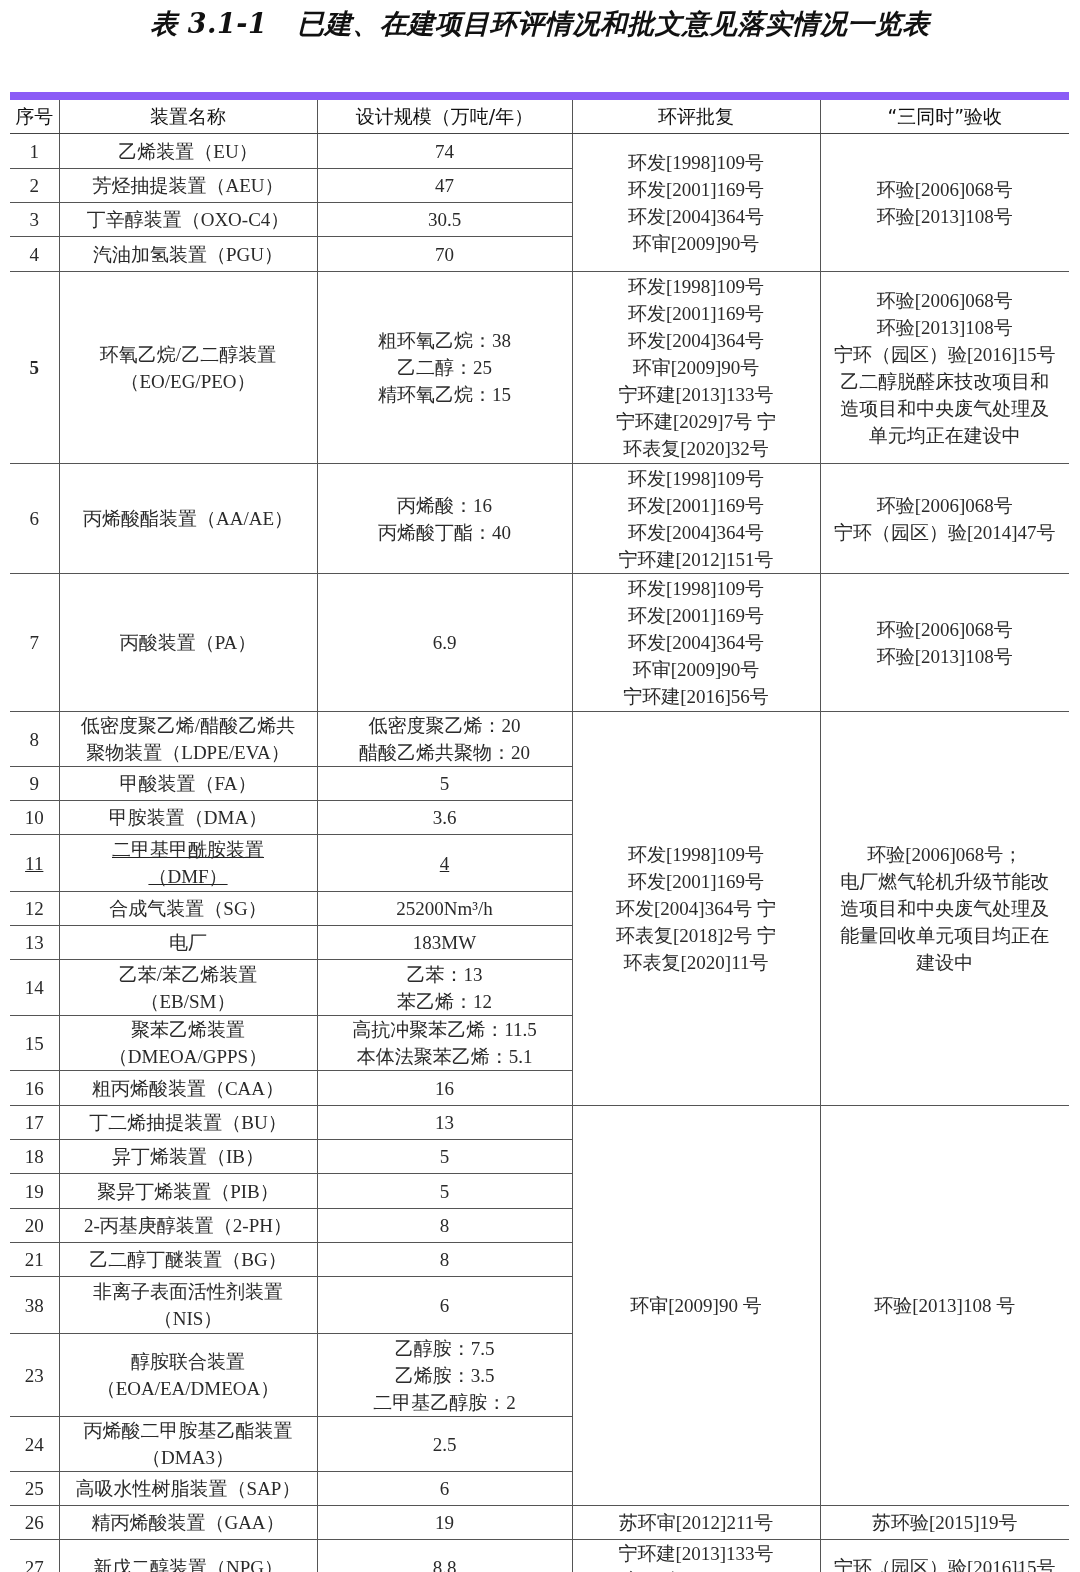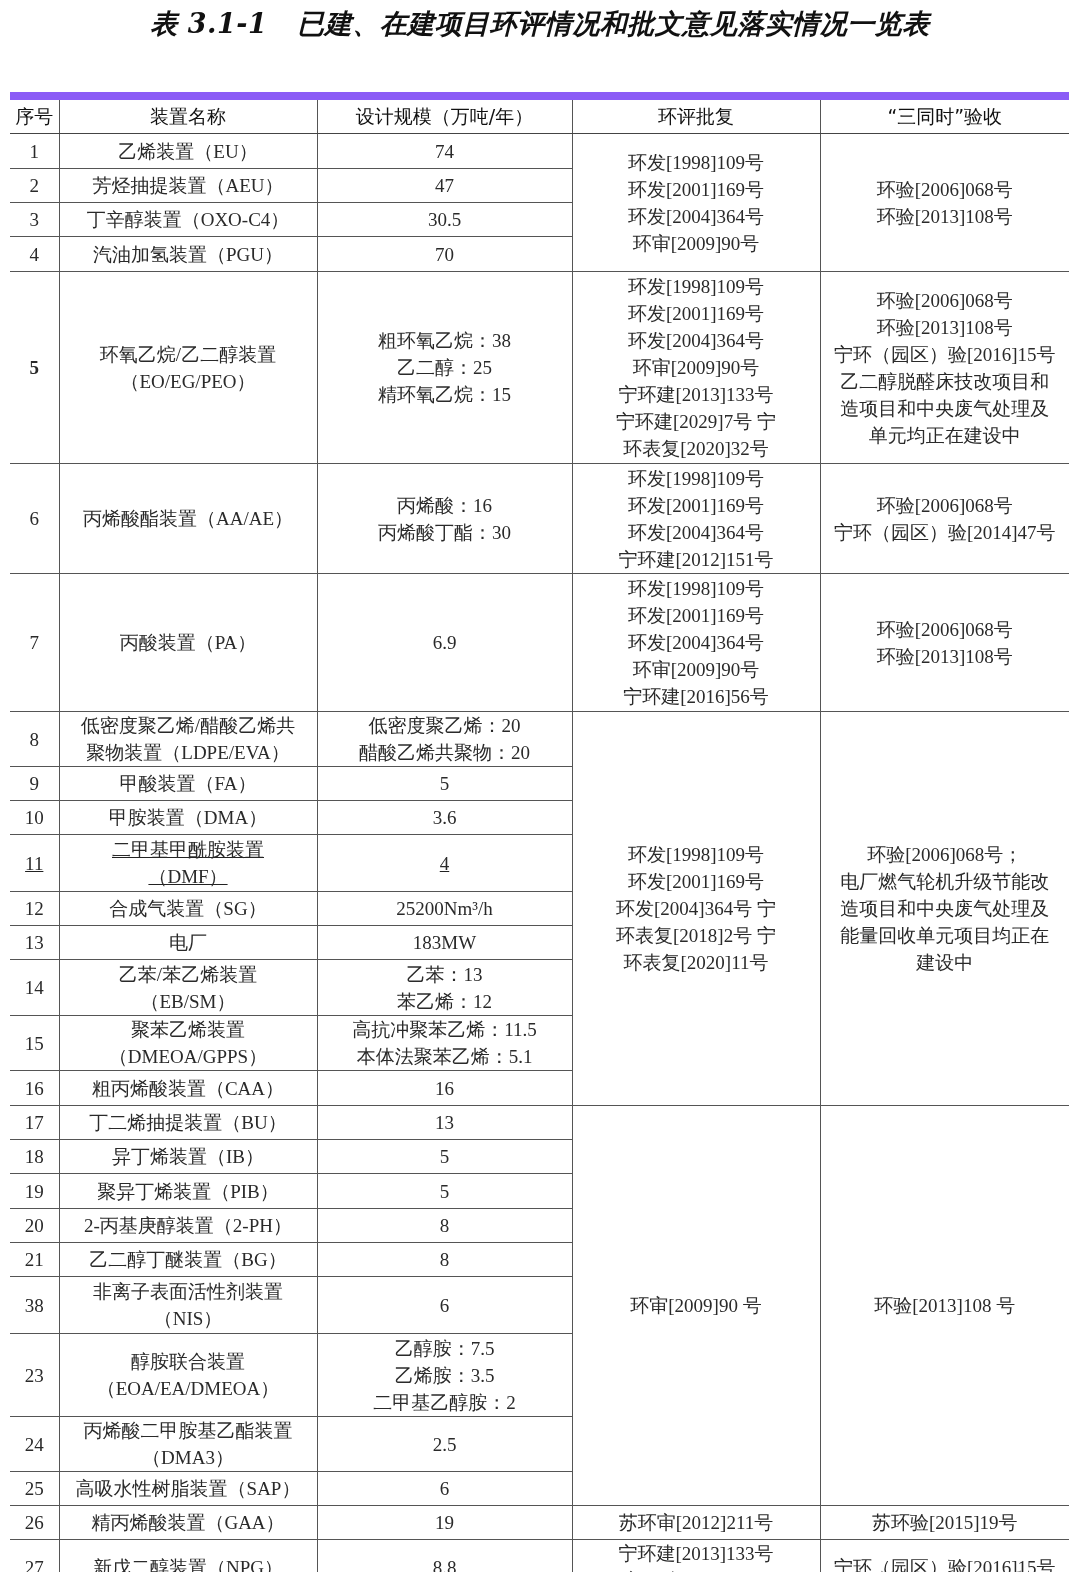--- a/index.html
+++ b/index.html
@@ -126,21 +126,21 @@
           <span>单元均正在建设中</span>
         </td>
       </tr>
       <tr style="height: 110px;">
         <td>6</td>
         <td class="cell-lines">
           <span>丙烯酸酯装置（AA/AE）</span>
         </td>
         <td class="cell-lines">
           <span>丙烯酸：16</span>
-          <span>丙烯酸丁酯：30</span>
+          <span>丙烯酸丁酯：40</span>
         </td>
         <td class="cell-lines" rowspan="1">
           <span>环发[1998]109号</span>
           <span>环发[2001]169号</span>
           <span>环发[2004]364号</span>
           <span>宁环建[2012]151号</span>
         </td>
         <td class="cell-lines" rowspan="1">
           <span>环验[2006]068号</span>
           <span>宁环（园区）验[2014]47号</span>

